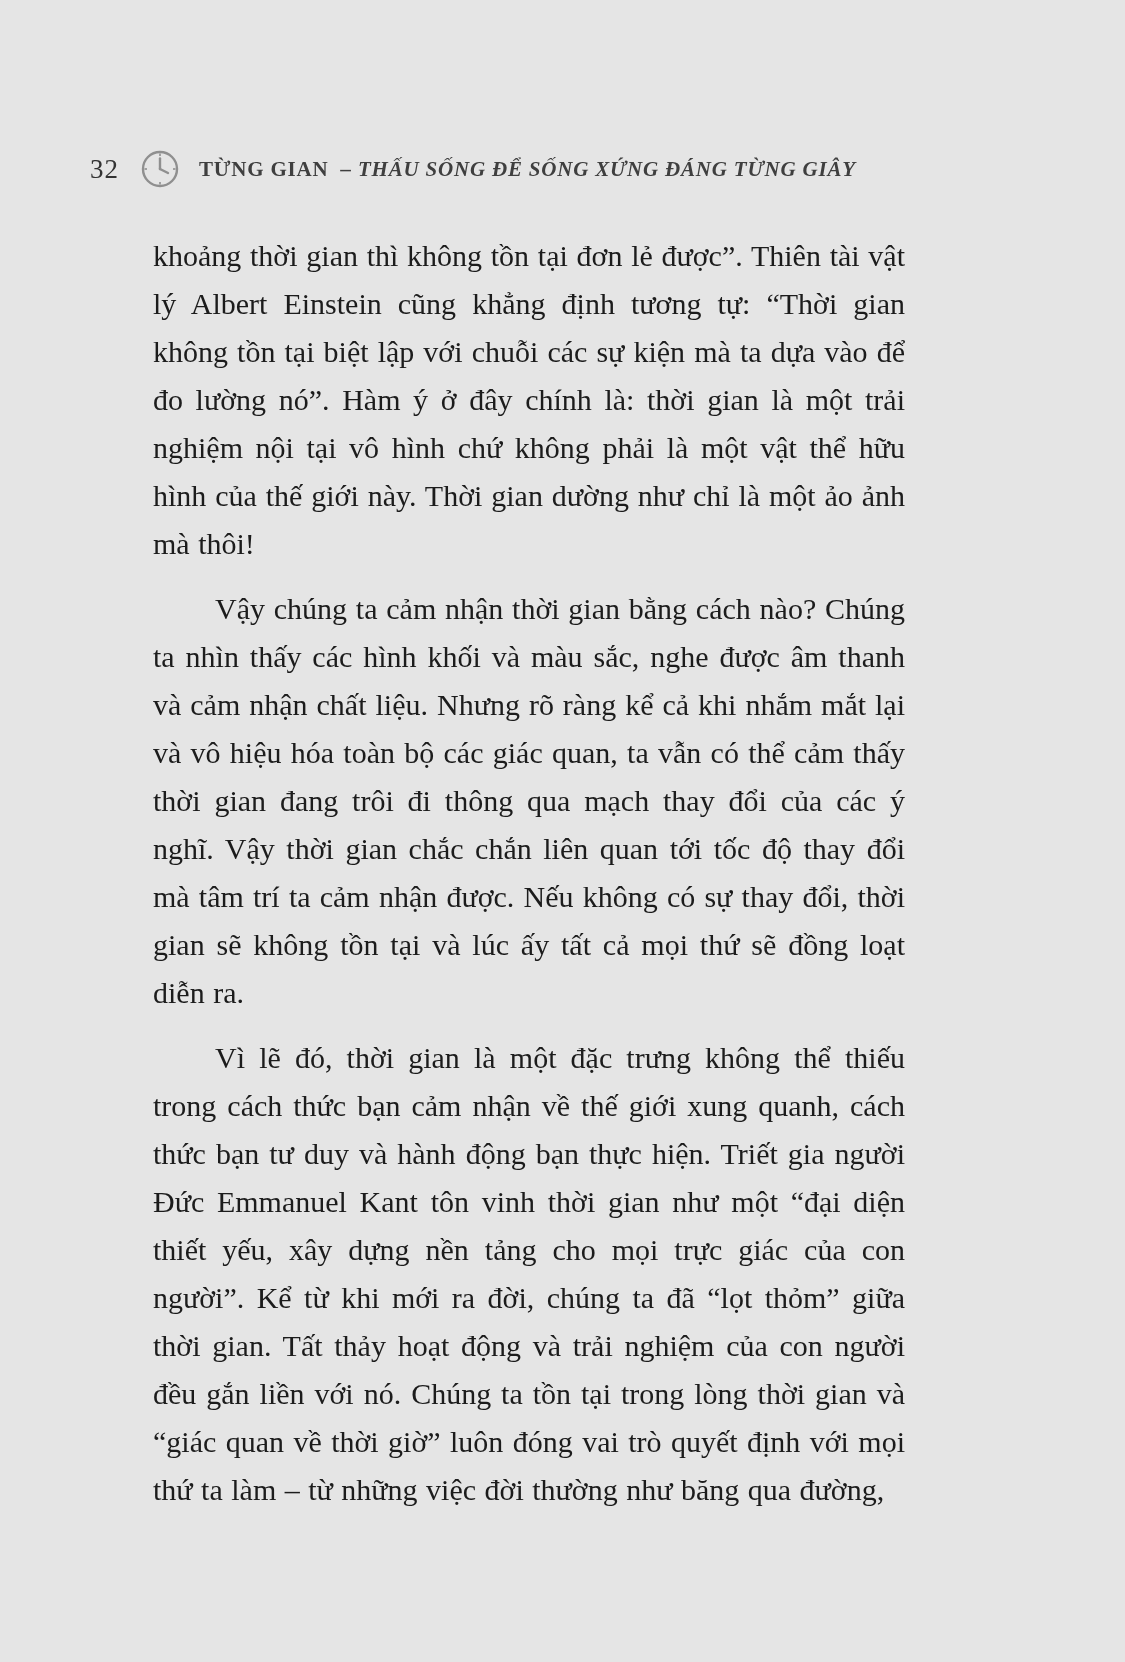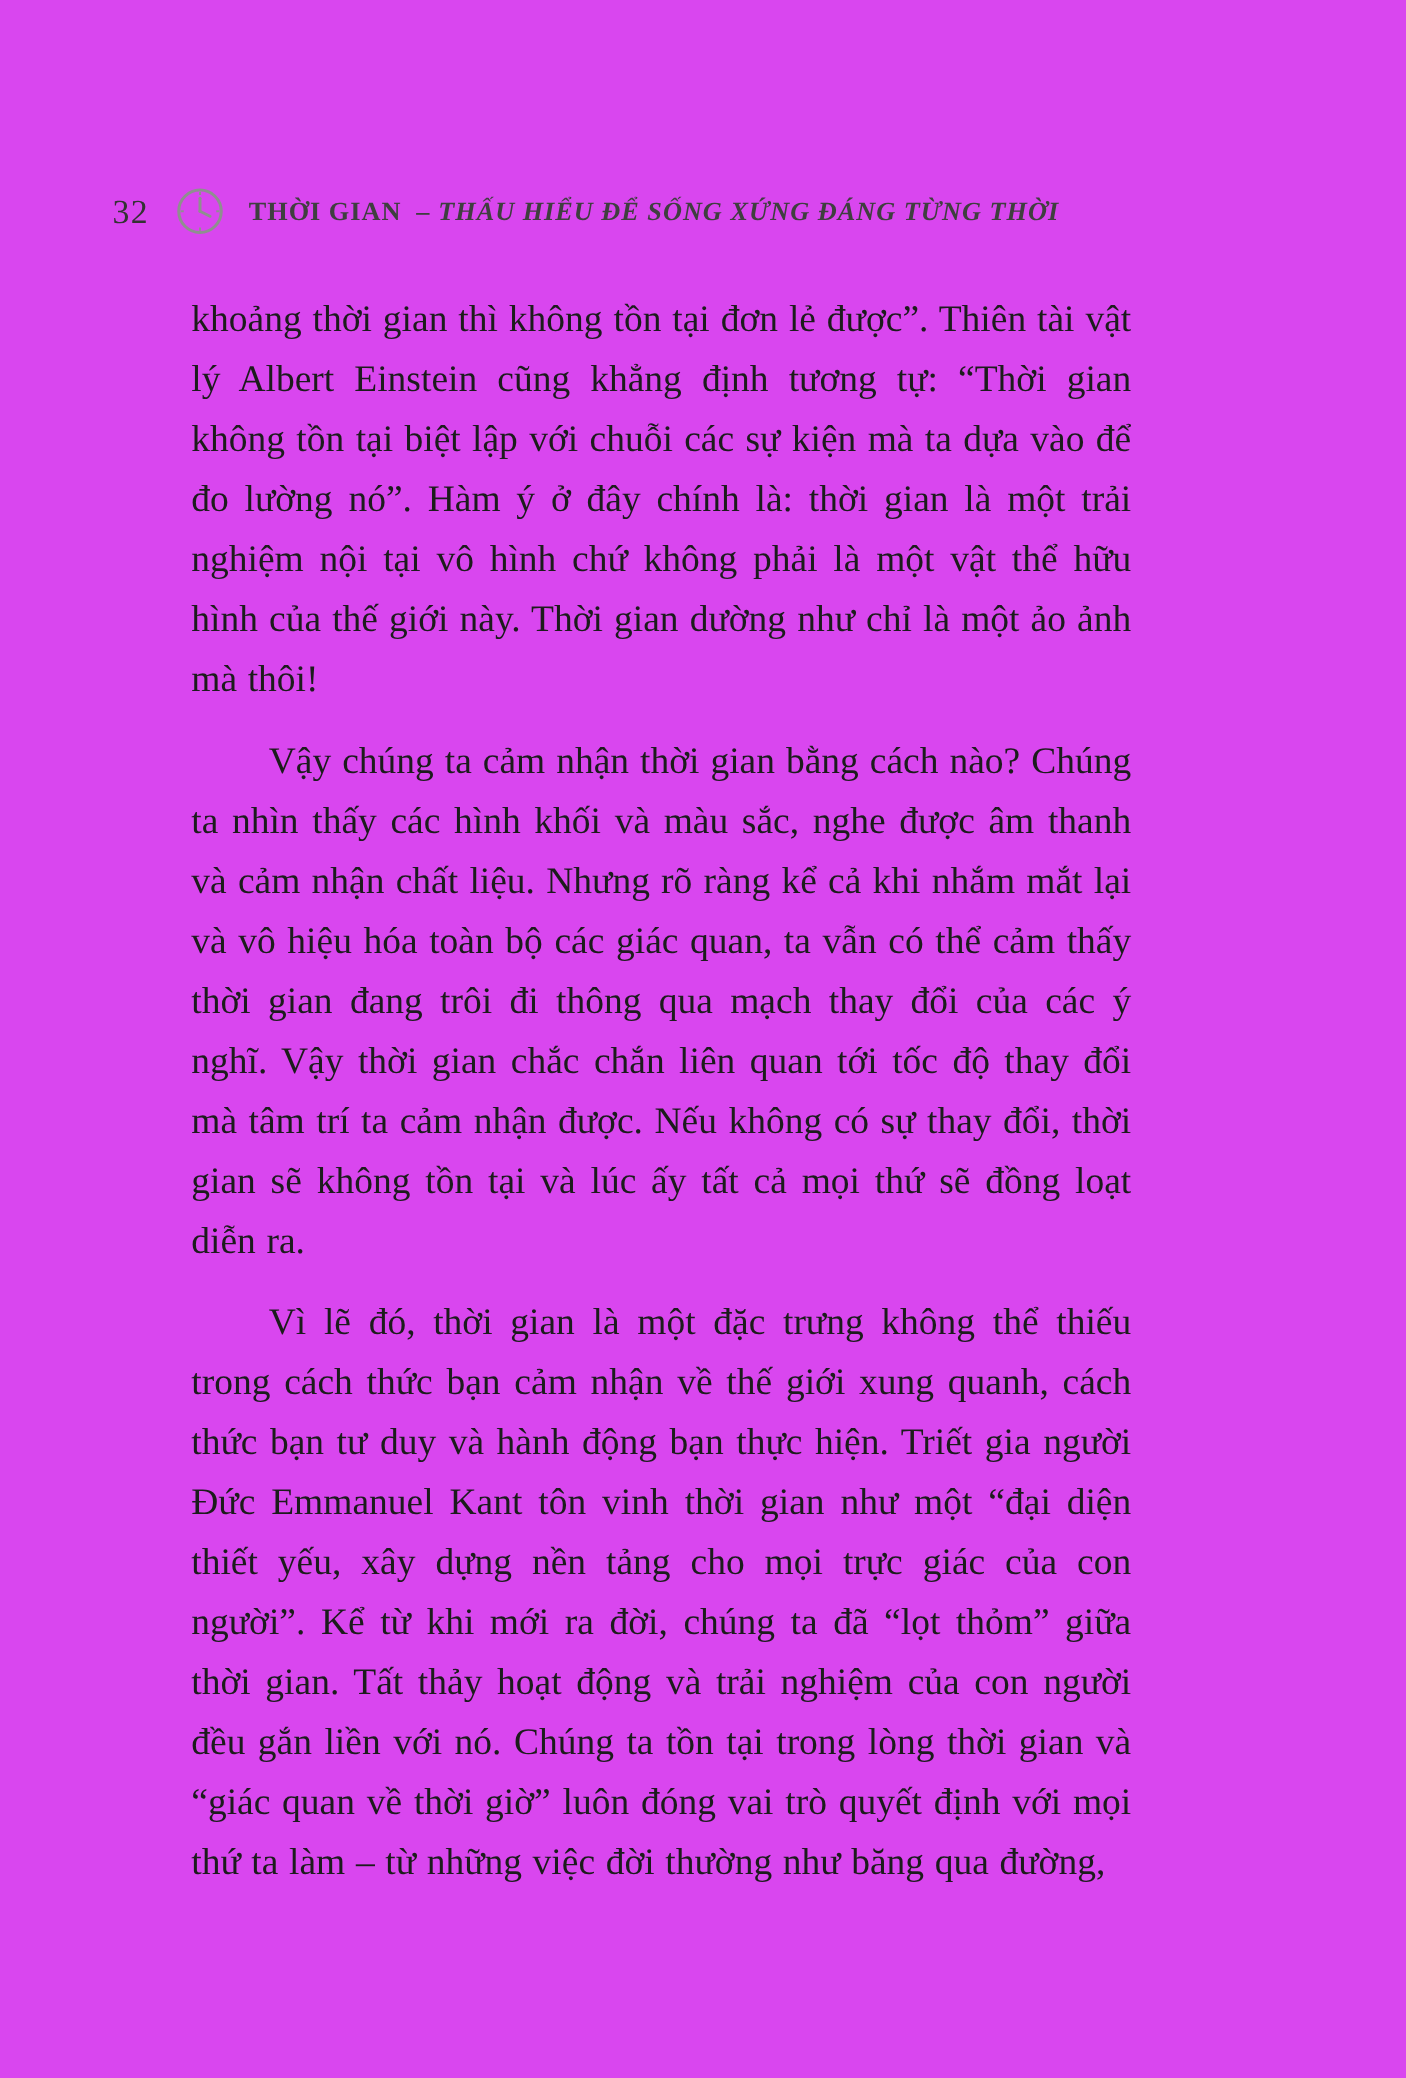--- a/index.html
+++ b/index.html
@@ -4,21 +4,21 @@
 <style>
   html, body {
     margin: 0;
     padding: 0;
     background: #ffffff;
   }
   .page {
     position: relative;
     width: 1125px;
     height: 1662px;
-    background: #d946ef;
+    background: #e5e5e5;
     font-family: "Liberation Serif", "DejaVu Serif", serif;
     color: #1e1e1e;
     overflow: hidden;
   }
   
   .page-header {
     position: absolute;
     top: 148px;
     left: 90px;
     right: 90px;
@@ -90,22 +90,22 @@
         <line x1="21" y1="21" x2="21" y2="10.5" stroke="#8f8f8f" stroke-width="2.4" stroke-linecap="round"></line>
         <line x1="21" y1="21" x2="29" y2="25" stroke="#8f8f8f" stroke-width="2.4" stroke-linecap="round"></line>
         <line x1="21" y1="5.5" x2="21" y2="8" stroke="#8f8f8f" stroke-width="1.6"></line>
         <line x1="21" y1="34" x2="21" y2="36.5" stroke="#8f8f8f" stroke-width="1.6"></line>
         <line x1="5.5" y1="21" x2="8" y2="21" stroke="#8f8f8f" stroke-width="1.6"></line>
         <line x1="34" y1="21" x2="36.5" y2="21" stroke="#8f8f8f" stroke-width="1.6"></line>
       </svg>
     </span>
 
     <span class="running-title">
-      <span class="title-main">THỜI GIAN</span>
-      <span class="title-subtitle">– THẤU HIỂU ĐỂ SỐNG XỨNG ĐÁNG TỪNG THỜI</span>
+      <span class="title-main">TỪNG GIAN</span>
+      <span class="title-subtitle">– THẤU SỐNG ĐỂ SỐNG XỨNG ĐÁNG TỪNG GIÂY</span>
     </span>
   </header>
 
   <main class="page-body">
     <p class="para no-indent">khoảng thời gian thì không tồn tại đơn lẻ được”. Thiên tài vật lý Albert Einstein cũng khẳng định tương tự: “Thời gian không tồn tại biệt lập với chuỗi các sự kiện mà ta dựa vào để đo lường nó”. Hàm ý ở đây chính là: thời gian là một trải nghiệm nội tại vô hình chứ không phải là một vật thể hữu hình của thế giới này. Thời gian dường như chỉ là một ảo ảnh mà thôi!</p>
 
     <p class="para">Vậy chúng ta cảm nhận thời gian bằng cách nào? Chúng ta nhìn thấy các hình khối và màu sắc, nghe được âm thanh và cảm nhận chất liệu. Nhưng rõ ràng kể cả khi nhắm mắt lại và vô hiệu hóa toàn bộ các giác quan, ta vẫn có thể cảm thấy thời gian đang trôi đi thông qua mạch thay đổi của các ý nghĩ. Vậy thời gian chắc chắn liên quan tới tốc độ thay đổi mà tâm trí ta cảm nhận được. Nếu không có sự thay đổi, thời gian sẽ không tồn tại và lúc ấy tất cả mọi thứ sẽ đồng loạt diễn ra.</p>
 
     <p class="para">Vì lẽ đó, thời gian là một đặc trưng không thể thiếu trong cách thức bạn cảm nhận về thế giới xung quanh, cách thức bạn tư duy và hành động bạn thực hiện. Triết gia người Đức Emmanuel Kant tôn vinh thời gian như một “đại diện thiết yếu, xây dựng nền tảng cho mọi trực giác của con người”. Kể từ khi mới ra đời, chúng ta đã “lọt thỏm” giữa thời gian. Tất thảy hoạt động và trải nghiệm của con người đều gắn liền với nó. Chúng ta tồn tại trong lòng thời gian và “giác quan về thời giờ” luôn đóng vai trò quyết định với mọi thứ ta làm – từ những việc đời thường như băng qua đường,</p>
   </main>

